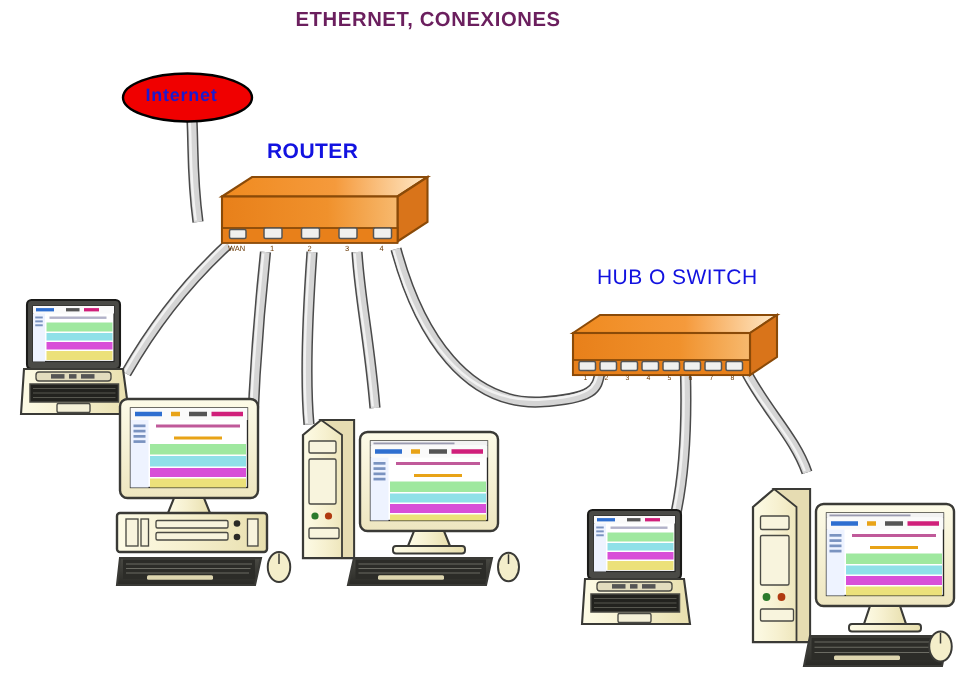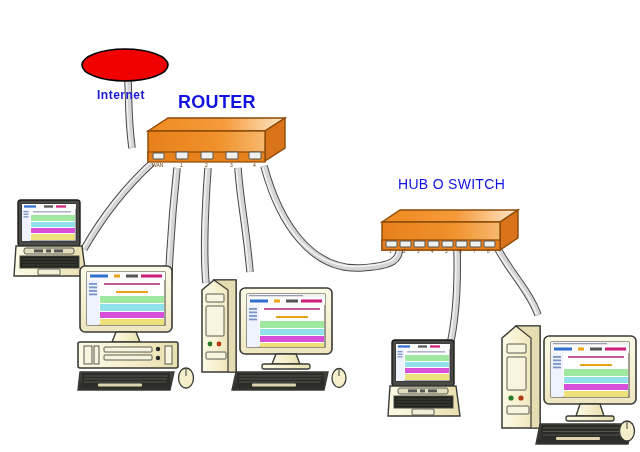--- a/index.html
+++ b/index.html
@@ -1,23 +1,23 @@
 <!DOCTYPE html>
 <html><head>
 <meta charset="utf-8">
 <style>
   html,body{margin:0;padding:0;background:#fff;}
   body{width:640px;height:452px;overflow:hidden;font-family:"Liberation Sans",sans-serif;}
   #stage{position:relative;width:640px;height:452px;background:#ffffff;}
   #stage svg{position:absolute;left:0;top:0;}
   .lbl{position:absolute;font-family:"Liberation Sans",sans-serif;white-space:nowrap;}
   #title-label{color:#6b1f5e;font-size:13.5px;font-weight:bold;letter-spacing:.4px;left:197px;top:5px;}
-  #router-label{color:#1212e0;font-size:18px;font-weight:bold;left:178px;top:92px;letter-spacing:.3px;}
+  #router-label{color:#1212e0;font-size:14px;font-weight:bold;left:178px;top:92px;letter-spacing:.3px;}
   #switch-label{color:#1212e0;font-size:14px;font-weight:normal;left:398px;top:176px;letter-spacing:.3px;}
-  #internet-label{color:#1a1ad0;font-size:12px;font-weight:bold;left:97px;top:56px;letter-spacing:.5px;margin-top:32px;}
+  #internet-label{color:#1a1ad0;font-size:12px;font-weight:bold;left:97px;top:56px;letter-spacing:.5px;}
 </style>
 </head>
 <body>
 
 <div id="stage">
 
   <svg width="640" height="452" viewBox="0 0 640 452">
     <defs>
       <linearGradient id="gradTop" x1="0" y1="0" x2="1" y2="0">
         <stop offset="0%" stop-color="#ef8a1f"></stop>
@@ -383,17 +383,18 @@
         </g>
         <rect x="56" y="119" width="44" height="3" rx="1" fill="#ded6b0"></rect>
       </g>
       <g>
         <ellipse cx="127" cy="113" rx="7.5" ry="10" fill="#f4eeca" stroke="#3a3a36" stroke-width="1.3"></ellipse>
         <path d="M127,104 L127,111" stroke="#3a3a36" stroke-width="1"></path>
       </g>
     </g>
   </svg>
 
+  <div class="lbl" id="title-label">ETHERNET, CONEXIONES</div>
   <div class="lbl" id="internet-label">Internet</div>
   <div class="lbl" id="router-label">ROUTER</div>
   <div class="lbl" id="switch-label">HUB O SWITCH</div>
 
 </div>
 
 </body></html>

